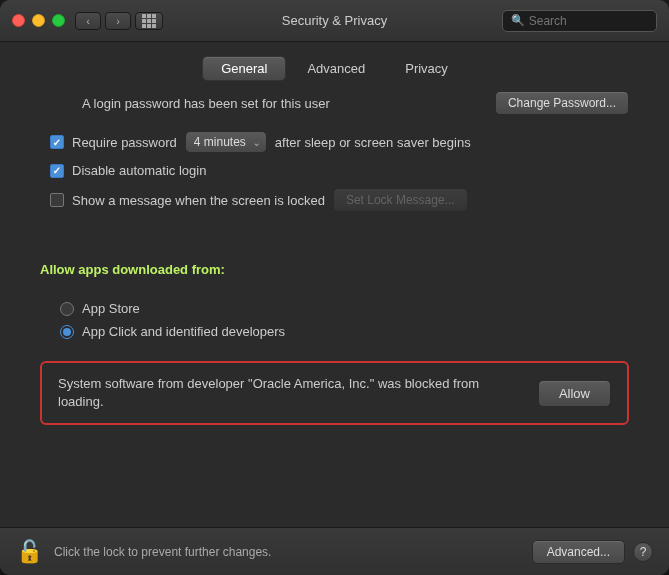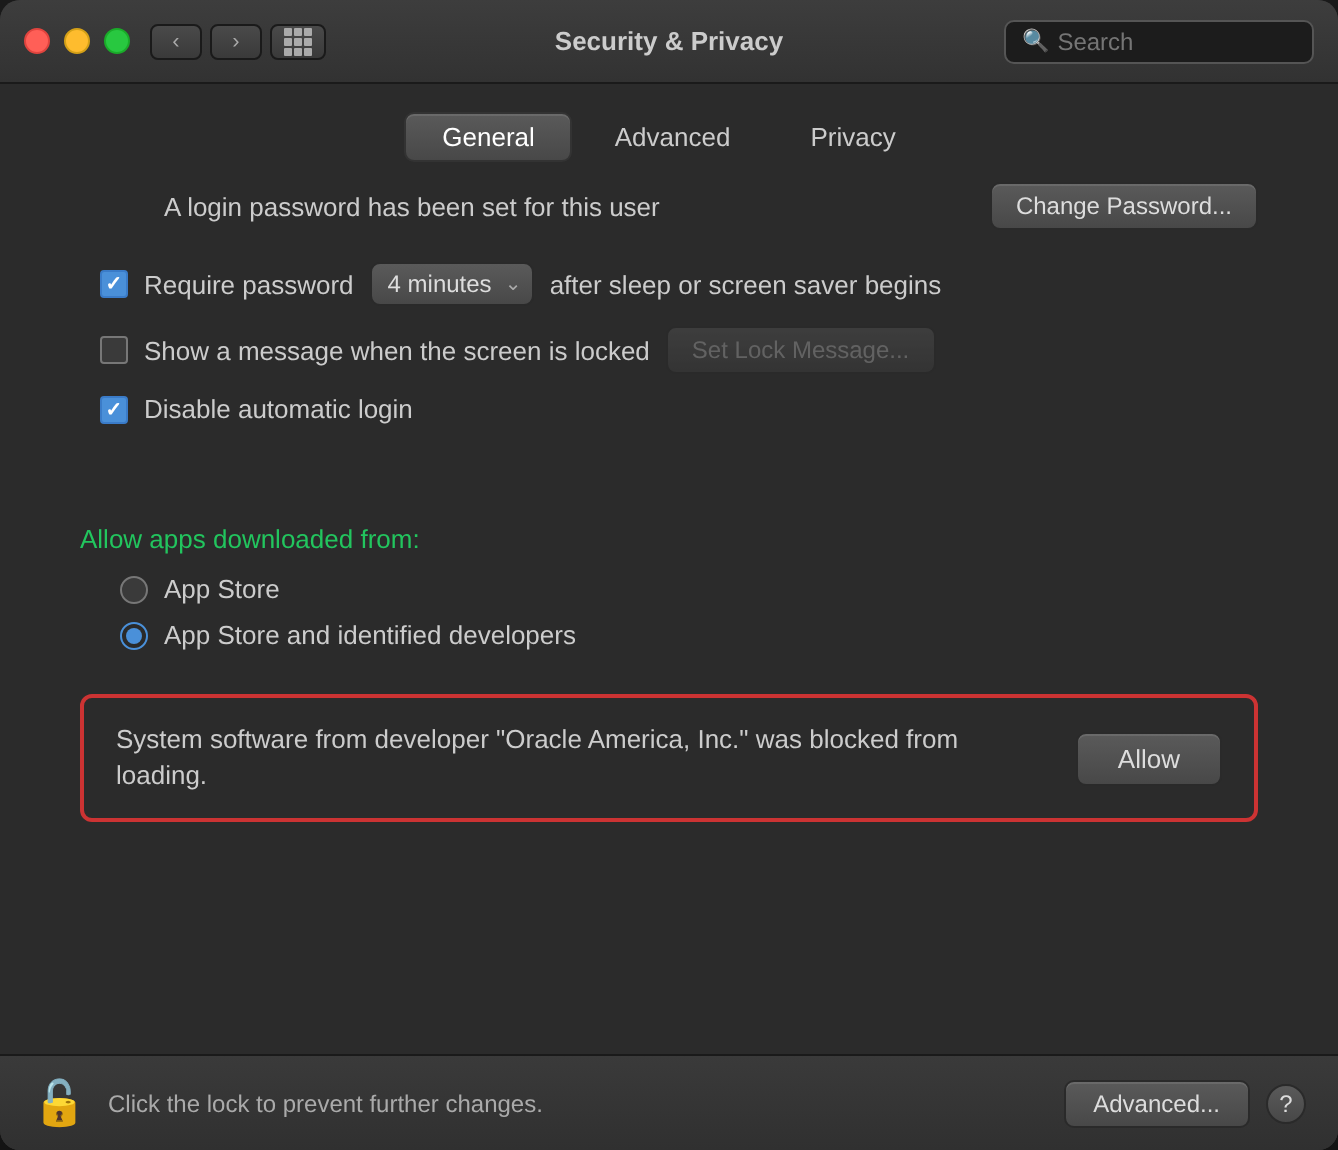--- a/index.html
+++ b/index.html
@@ -88,21 +88,21 @@
       height: 4px;
       background: #aaa;
       border-radius: 0.5px;
     }
     .titlebar-title {
       position: absolute;
       left: 50%;
       transform: translateX(-50%);
       color: #ccc;
       font-size: 13px;
-      font-weight: 700;
+      font-weight: 400;
     }
     .search-box {
       margin-left: auto;
       display: flex;
       align-items: center;
       background: #1c1c1c;
       border: 1px solid #555;
       border-radius: 5px;
       padding: 2px 8px;
       width: 155px;
@@ -242,22 +242,23 @@
       opacity: 0.6;
     }
     .divider-area {
       height: 40px;
     }
     .allow-apps-section {
       margin-bottom: 14px;
     }
     .allow-apps-title {
       font-size: 13px;
-      color: #22c55e;
-      margin-bottom: 10px;
+      color: #bef264;
+      margin-bottom: 24px;
+      font-weight: bold;
     }
     .radio-row {
       display: flex;
       align-items: center;
       margin-bottom: 8px;
       margin-left: 20px;
       font-size: 13px;
       color: #ccc;
       cursor: pointer;
     }
@@ -415,45 +416,45 @@
       <div class="option-row">
         <div class="checkbox checked"></div>
         <span>Require password</span>
         <div class="dropdown">
           <span>4 minutes</span>
         </div>
         <span>after sleep or screen saver begins</span>
       </div>
 
       <div class="option-row">
+        <div class="checkbox checked"></div>
+        <span>Disable automatic login</span>
+      </div>
+
+      <div class="option-row">
         <div class="checkbox"></div>
         <span>Show a message when the screen is locked</span>
         <button class="btn-set-lock">Set Lock Message...</button>
-      </div>
-
-      <div class="option-row">
-        <div class="checkbox checked"></div>
-        <span>Disable automatic login</span>
       </div>
 
       <div class="divider-area"></div>
 
       <div class="allow-apps-section">
         <div class="allow-apps-title">Allow apps downloaded from:</div>
 
         <div class="radio-row">
           <div class="radio-outer"></div>
           <span>App Store</span>
         </div>
 
         <div class="radio-row">
           <div class="radio-outer selected">
             <div class="radio-inner"></div>
           </div>
-          <span>App Store and identified developers</span>
+          <span>App Click and identified developers</span>
         </div>
       </div>
 
       <div class="blocked-box">
         <span class="blocked-text">System software from developer "Oracle America, Inc." was blocked from loading.</span>
         <button class="btn-allow">Allow</button>
       </div>
     </div>
 
     <div class="footer">

